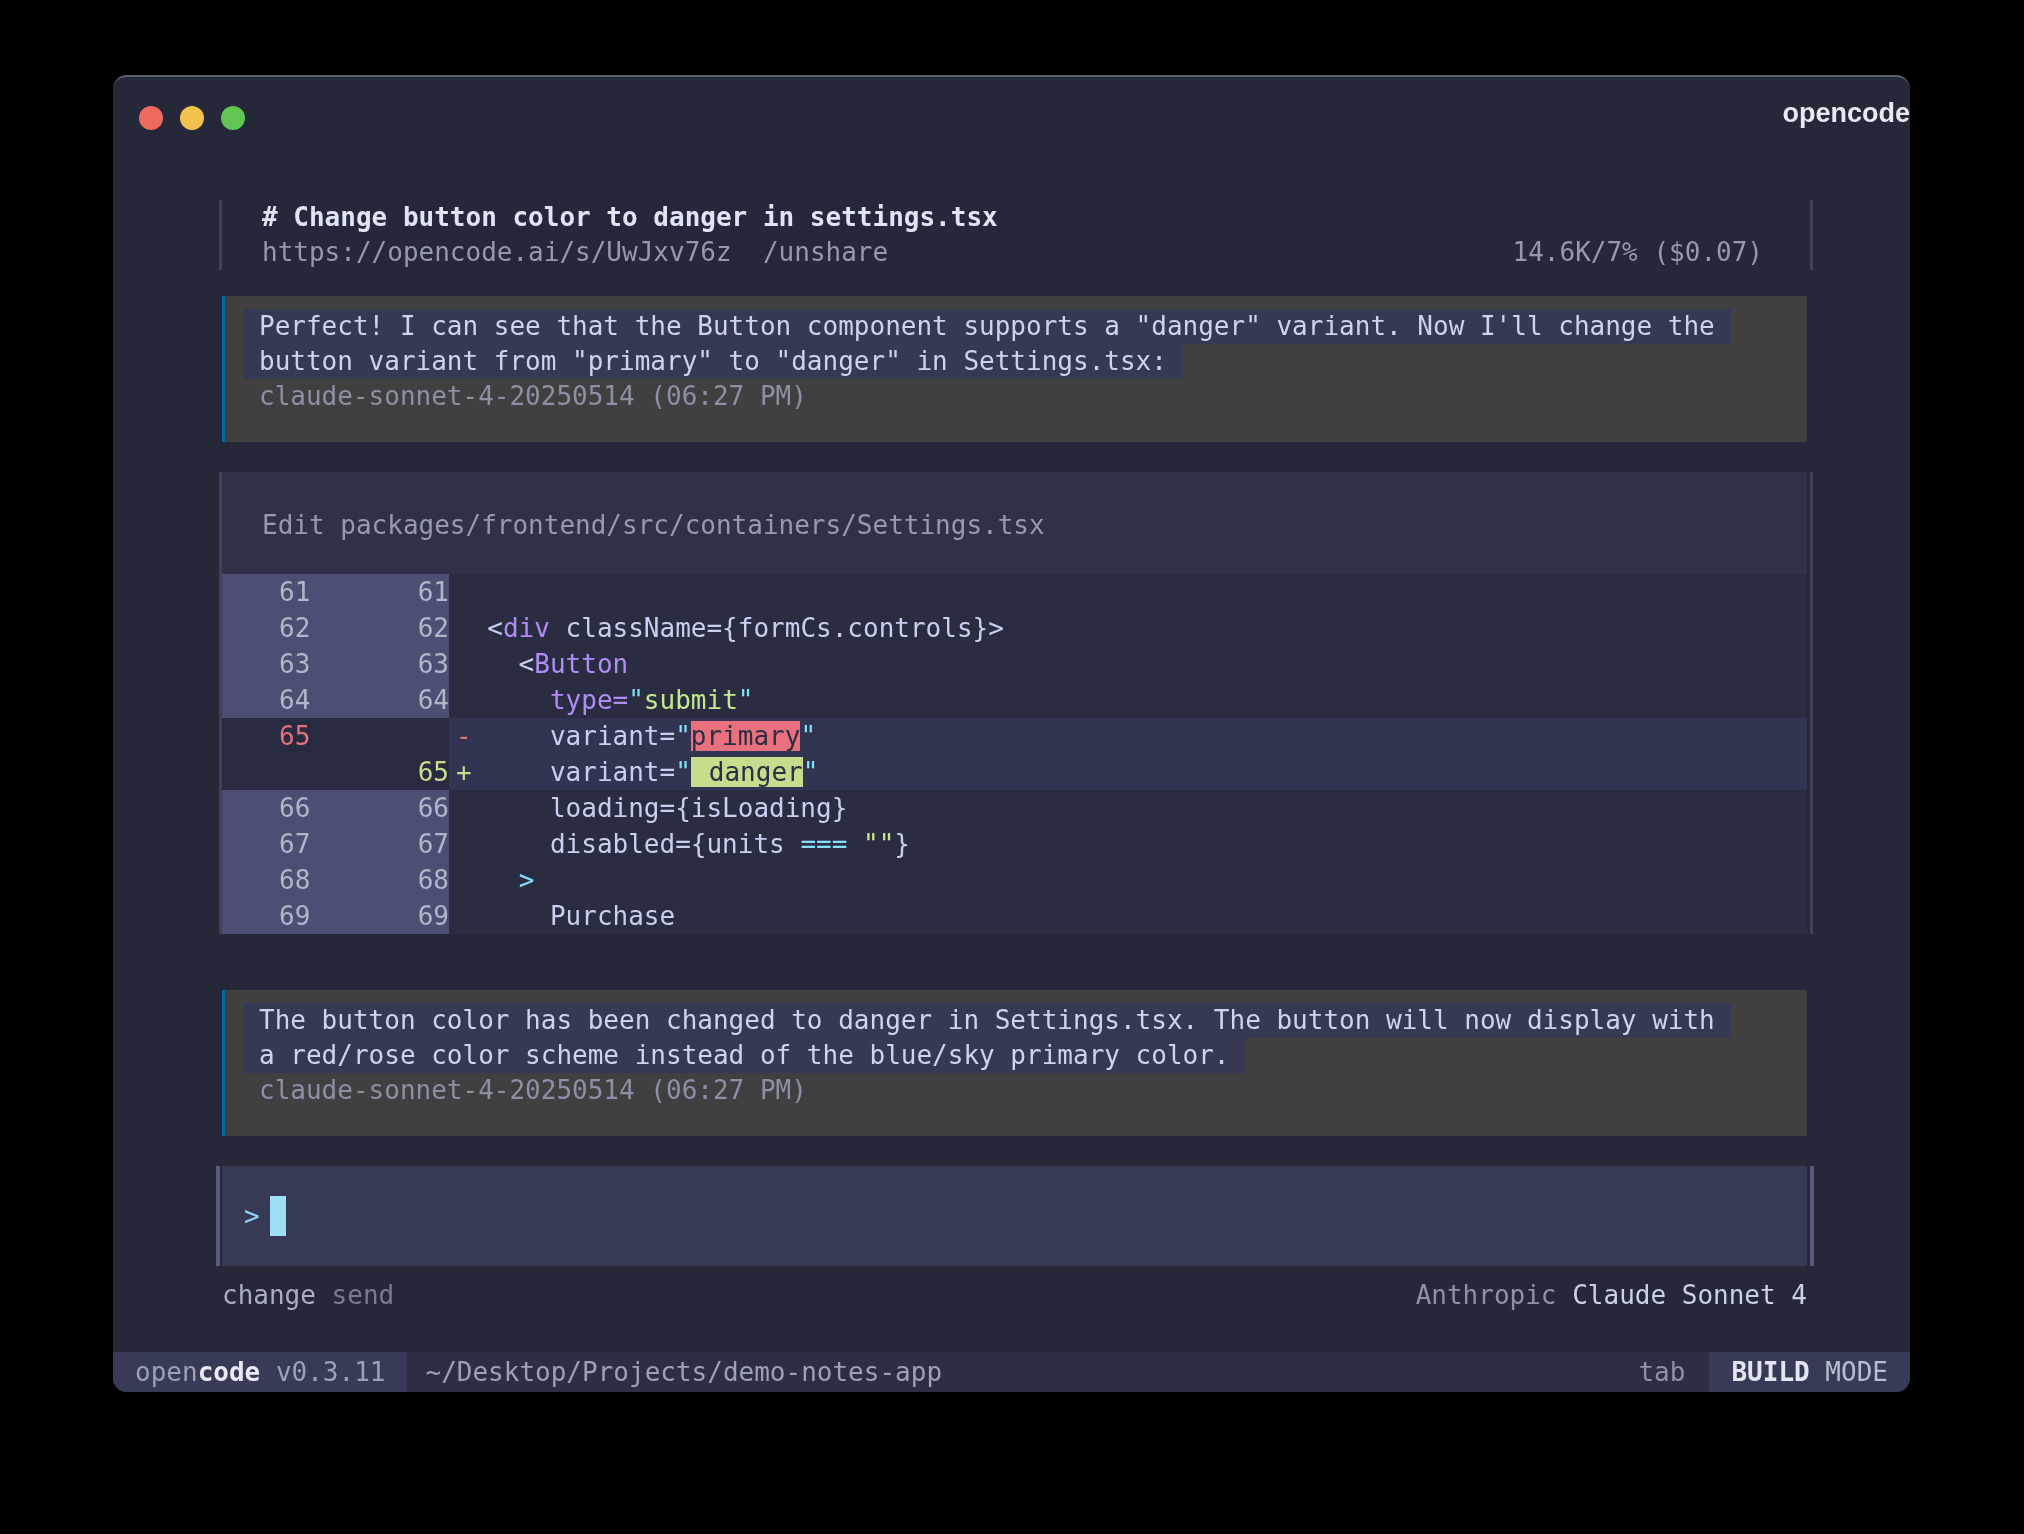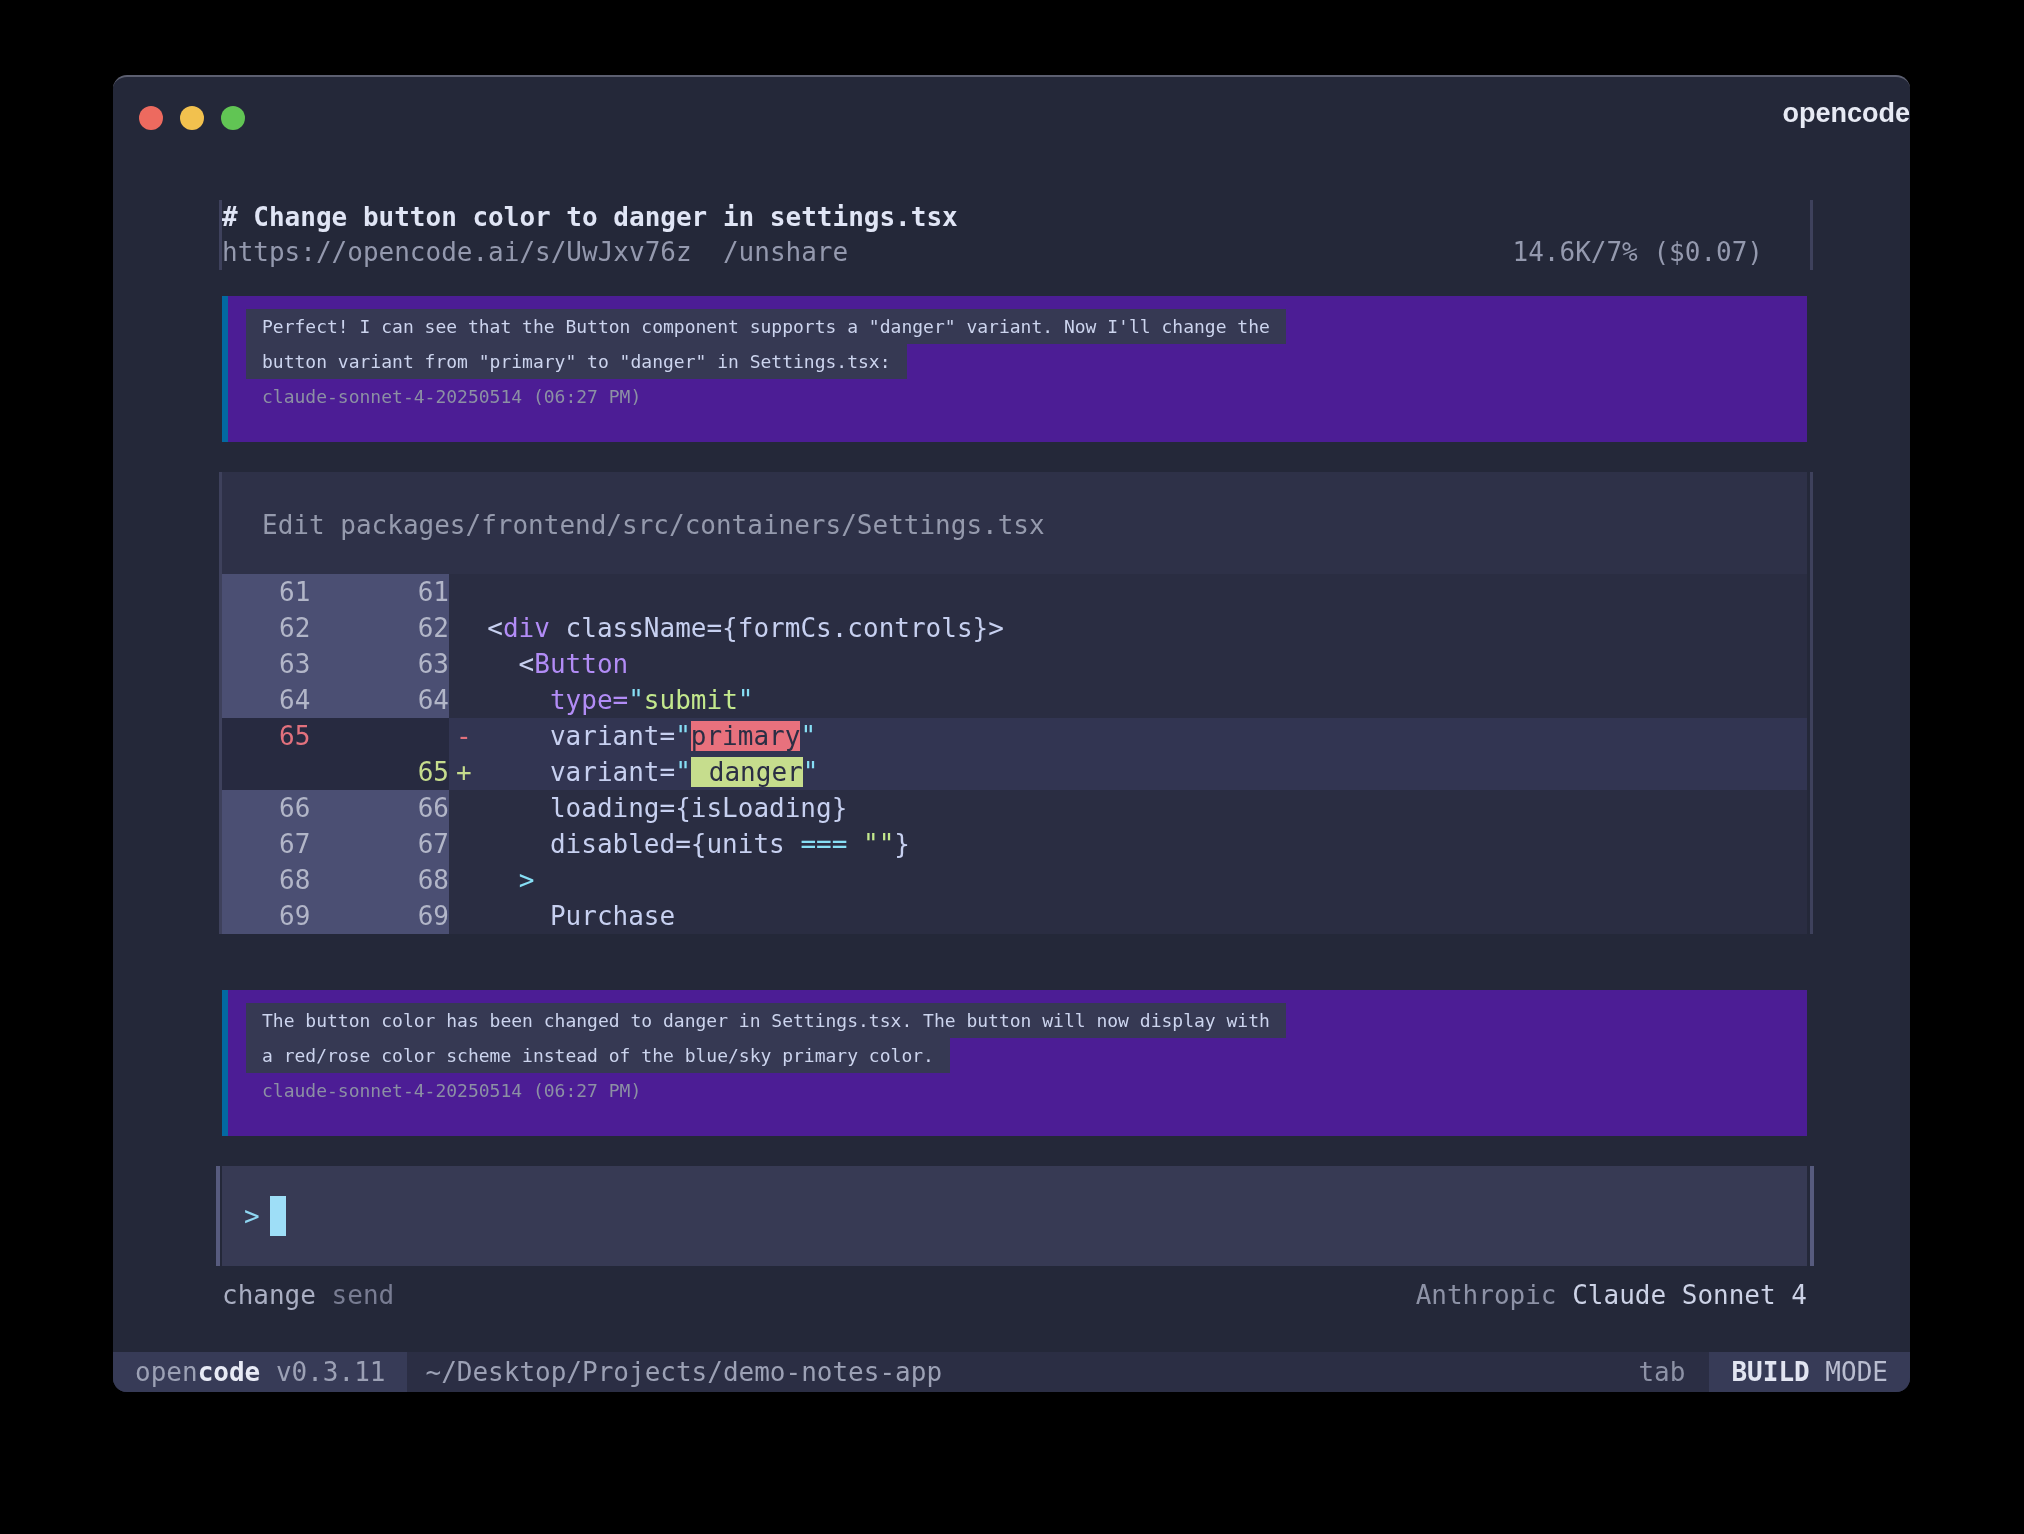--- a/index.html
+++ b/index.html
@@ -14,28 +14,28 @@
   .light { width:24px; height:24px; border-radius:50%; }
   .light.red{ background:#ed6a5f; } .light.yellow{ background:#f2c14e; } .light.green{ background:#61c554; }
   .win-title { position:absolute; left:0; right:0; top:21px; text-align:right;
                font-family:"Liberation Sans", sans-serif; font-weight:bold;
                font-size:27px; color:#e7eaf4; }
   
   .content { position:absolute; left:109px; top:123px; width:1585px; }
   .vline { position:absolute; top:0; bottom:0; width:3px; background:#3e415c; }
   .vline.left { left:-3px; } .vline.right { right:-6px; }
   
-  .session-header { position:relative; height:70px; margin-bottom:26px; 
+  .session-header { position:relative; height:70px; margin-bottom:26px; padding-left:40px;
                     font-size:26px; line-height:35px; }
   .session-title { font-weight:bold; color:#e0e5f5; }
   .session-sub { display:flex; justify-content:space-between; color:#9499ae; padding-right:44px; }
   .share-url { white-space:pre; }
   
-  .msg { position:relative; border-left:6px solid #0369a1; background:#4c1d95;
-         padding:13px 0 0 0; height:146px; margin-bottom:30px; font-size:18px; }
+  .msg { position:relative; border-left:3px solid #0369a1; background:#404040;
+         padding:13px 0 0 0; height:146px; margin-bottom:30px; font-size:26px; }
   .msg-line { display:table; background:#363953; color:#ccd4ee;
               line-height:35px; margin-left:18px; padding:0 16px; white-space:pre; }
   .msg-meta { display:block; color:#8c90a4; line-height:35px; margin-left:34px; }
   
   .edit { position:relative; margin-bottom:56px; }
   .edit-header { background:#2e3148; padding:38px 0 34px 40px; font-size:26px; color:#959aad; }
   .diff-row { display:flex; height:36px; background:#2a2d42; }
   .diff-row.del, .diff-row.add { background:#323552; }
   .gutter { display:flex; width:227px; flex:none; background:#4b4f73;gap:46px; }
   .diff-row.del .gutter, .diff-row.add .gutter { background:#272a40; }

